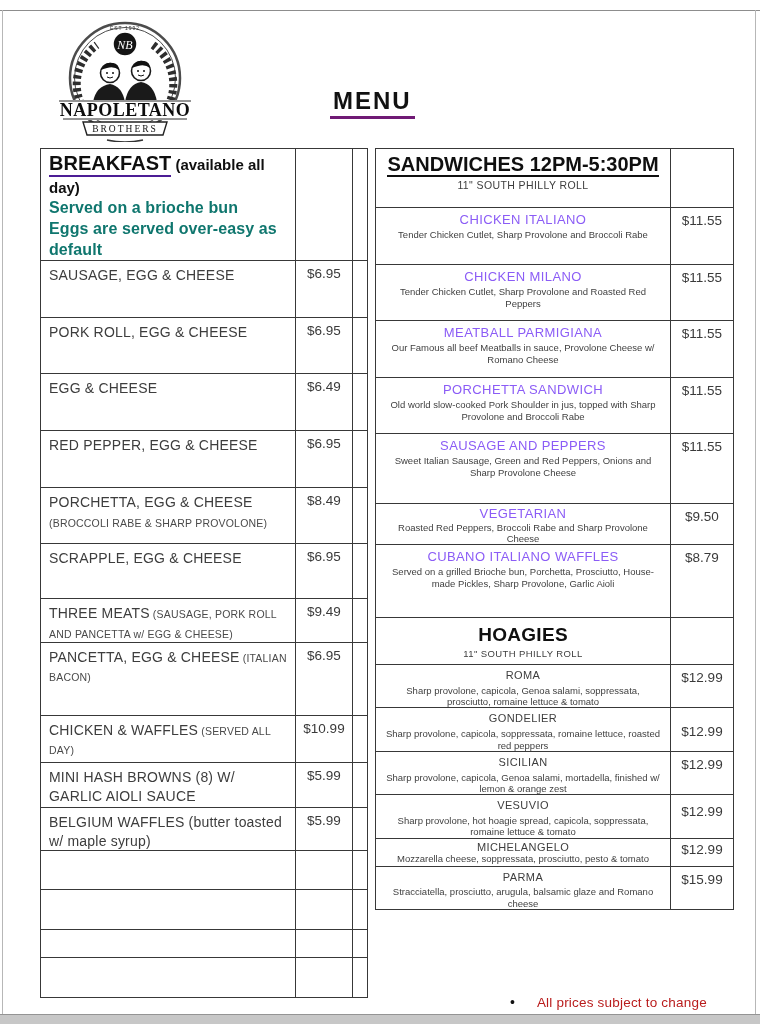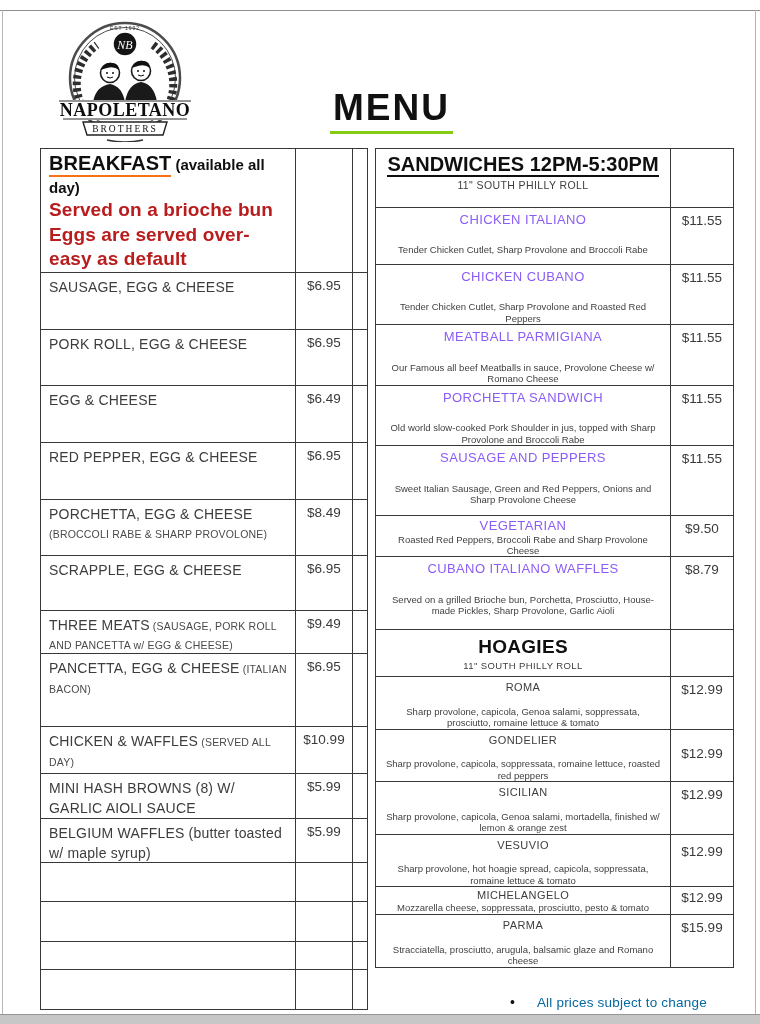--- a/index.html
+++ b/index.html
@@ -10,56 +10,56 @@
   
   .top-line{position:absolute;left:0;top:10px;width:760px;border-top:1px solid #8d8d8d;}
   .left-line{position:absolute;left:2px;top:10px;height:1005px;border-left:1px solid #b7b7b7;}
   .right-line{position:absolute;left:755px;top:10px;height:1005px;border-left:1px solid #b7b7b7;}
   .bottom-strip{position:absolute;left:0;bottom:0;width:760px;height:9px;background:#c7c7c7;border-top:1px solid #949494;}
 
   
   .logo{position:absolute;left:55px;top:16px;}
   .menu-title{
     position:absolute;left:330px;top:88px;
-    font-size:37px;font-weight:700;letter-spacing:2px;color:#111;
-    border-bottom:3px solid #84cc16;padding:0 3px 2px 3px;line-height:1.1;
+    font-size:24px;font-weight:700;letter-spacing:2px;color:#111;
+    border-bottom:3px solid #701a75;padding:0 3px 2px 3px;line-height:1.1;
   }
 
   
   table{border-collapse:collapse;table-layout:fixed;position:absolute;top:148px;}
   .tbl-left{left:40px;width:327px;}
   .tbl-right{left:375px;width:358px;}
   td{border:1px solid #383838;vertical-align:top;overflow:hidden;padding:0;}
 
   .lcell{padding:4px 6px 0 8px;line-height:1.2;}
   .iname{font-size:14px;color:#3d3d3d;letter-spacing:0.2px;}
   .inote{font-size:10.5px;color:#4a4a4a;letter-spacing:0.2px;}
   .price{font-size:13.5px;color:#3a3a3a;text-align:center;padding-top:5px;vertical-align:top;}
   .gapcol{background:#fff;}
 
   .bf-head{padding:3px 6px 0 8px;}
   .bf-title{font-size:20px;font-weight:700;color:#0f0f0f;line-height:1.15;}
-  .bf-title .u{border-bottom:2px solid #f97316;padding-bottom:1px;}
+  .bf-title .u{border-bottom:2px solid #4c1d95;padding-bottom:1px;}
   .bf-paren{font-size:15px;font-weight:700;}
-  .bf-note{font-size:19px;font-weight:700;color:#b91c1c;line-height:1.3;letter-spacing:0.1px;}
+  .bf-note{font-size:16px;font-weight:700;color:#0f766e;line-height:1.3;letter-spacing:0.1px;}
 
   .rcell{padding:3px 8px 0 8px;text-align:center;}
   .sw-title{font-size:20px;font-weight:700;color:#0f0f0f;text-align:center;line-height:1.2;}
   .sw-title .u{border-bottom:2px solid #0f0f0f;padding-bottom:0px;}
   .sw-sub{font-size:10.5px;color:#3d3d3d;text-align:center;letter-spacing:0.4px;margin-top:3px;}
   .rname{font-size:13px;color:#8b5cf6;letter-spacing:0.4px;line-height:1.1;padding-top:2px;}
-  .rdesc{font-size:9.5px;color:#3f3f3f;line-height:1.22;margin-top:17px;}
+  .rdesc{font-size:9.5px;color:#3f3f3f;line-height:1.22;margin-top:2px;}
   .hname{font-size:11px;color:#3d3d3d;letter-spacing:0.4px;line-height:1.15;padding-top:1px;}
-  .hdesc{font-size:9.5px;color:#3f3f3f;line-height:1.2;margin-top:12px;}
+  .hdesc{font-size:9.5px;color:#3f3f3f;line-height:1.2;margin-top:3px;}
   .hg-title{font-size:19px;font-weight:700;color:#0f0f0f;text-align:center;margin-top:3px;letter-spacing:0.3px;}
   .hg-sub{font-size:9.5px;color:#3d3d3d;text-align:center;letter-spacing:0.4px;margin-top:2px;}
 
   .footer{position:absolute;left:510px;top:994px;display:flex;align-items:center;gap:22px;}
   .footer .bullet{font-size:14px;color:#111;}
-  .footer .ftext{font-size:13.5px;color:#0369a1;letter-spacing:0.2px;}
+  .footer .ftext{font-size:13.5px;color:#b91c1c;letter-spacing:0.2px;}
 </style>
 </head>
 <body>
 
 <div class="top-line"></div>
 <div class="left-line"></div>
 <div class="right-line"></div>
 <div class="bottom-strip"></div>
 
 <div class="logo">
@@ -210,21 +210,21 @@
   </tr>
   <tr style="height:57px">
     <td class="rcell">
           <div class="rname">CHICKEN ITALIANO</div>
           <div class="rdesc">Tender Chicken Cutlet, Sharp Provolone and Broccoli Rabe</div>
         </td>
     <td class="price">$11.55</td>
   </tr>
   <tr style="height:56px">
     <td class="rcell">
-          <div class="rname">CHICKEN CUBANO</div>
+          <div class="rname">CHICKEN MILANO</div>
           <div class="rdesc">Tender Chicken Cutlet, Sharp Provolone and Roasted Red Peppers</div>
         </td>
     <td class="price">$11.55</td>
   </tr>
   <tr style="height:57px">
     <td class="rcell">
           <div class="rname">MEATBALL PARMIGIANA</div>
           <div class="rdesc">Our Famous all beef Meatballs in sauce, Provolone Cheese w/ Romano Cheese</div>
         </td>
     <td class="price">$11.55</td>

